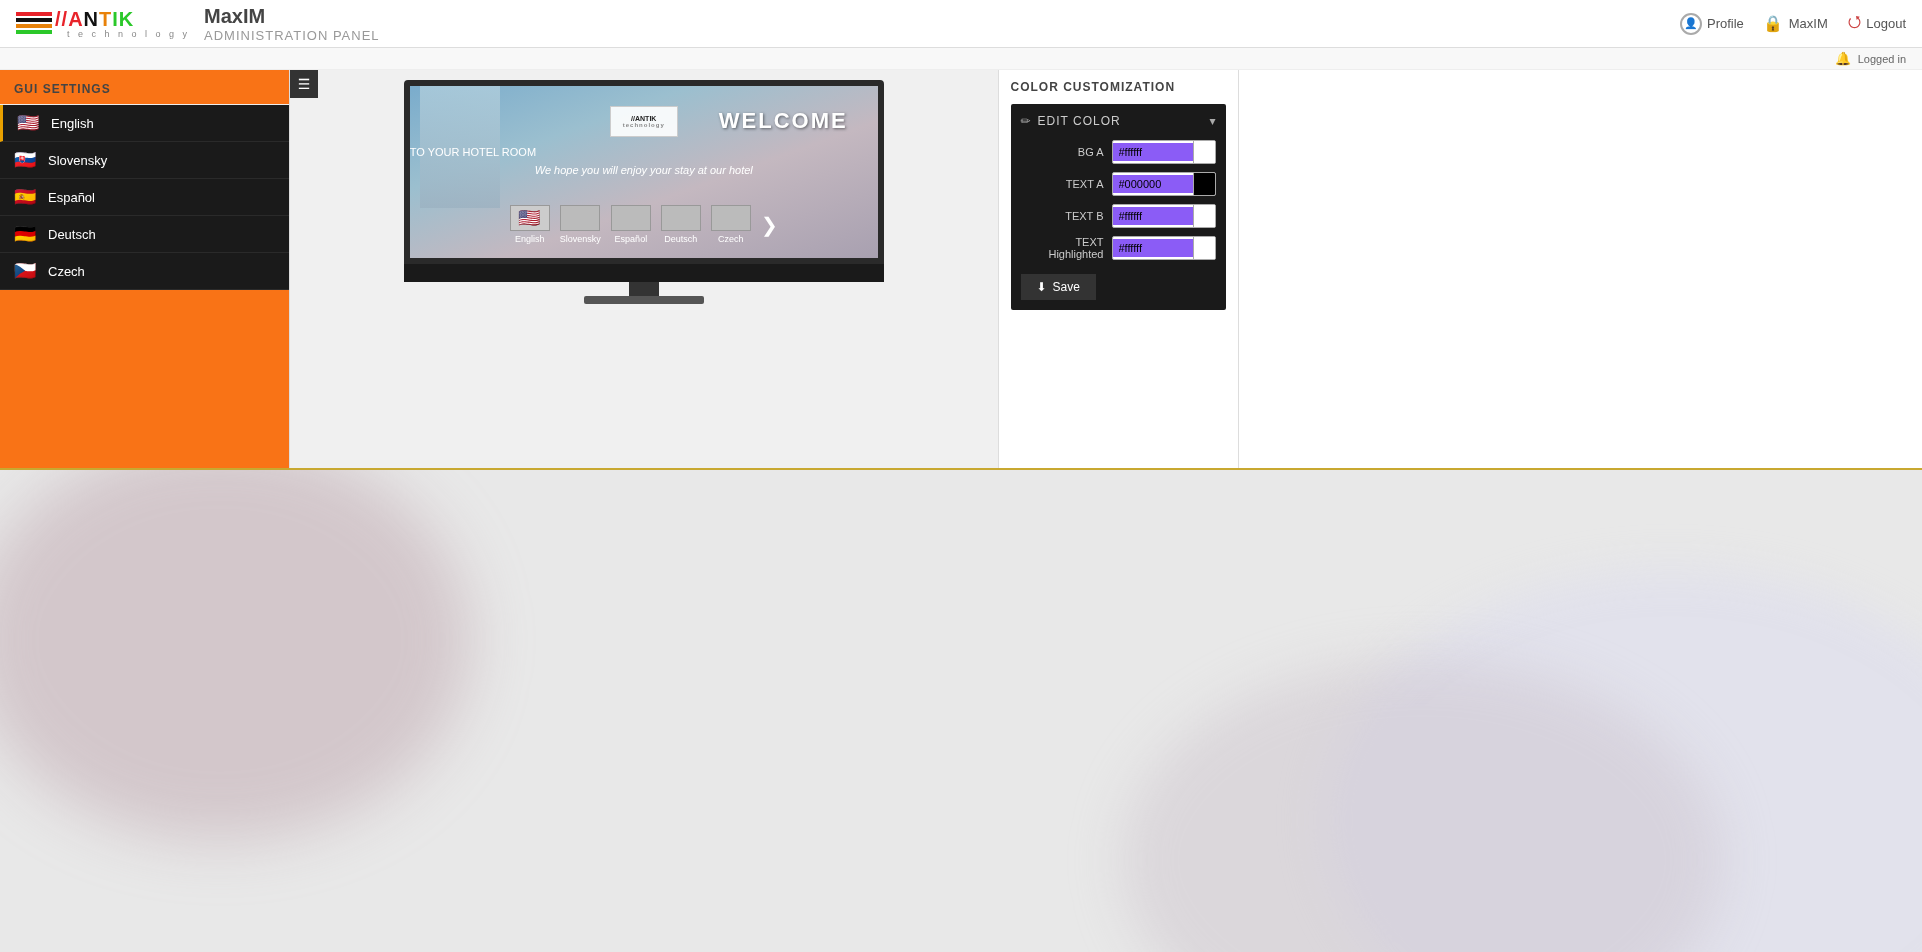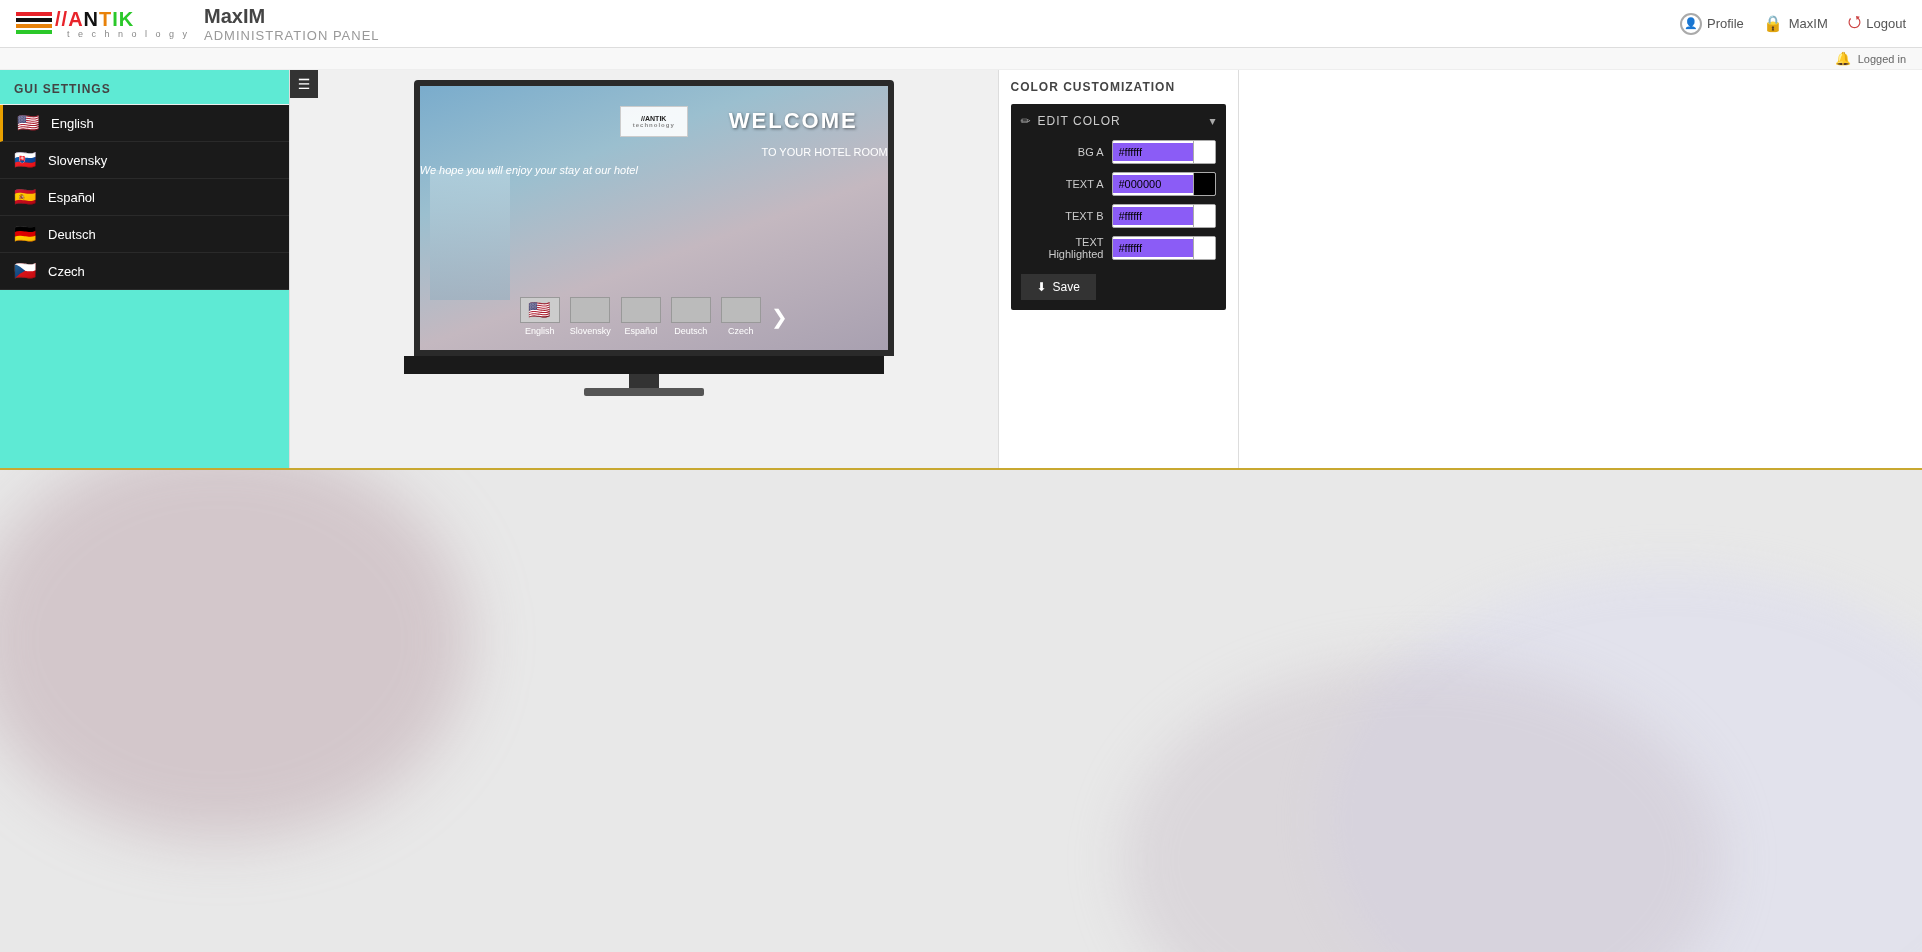--- a/index.html
+++ b/index.html
@@ -108,21 +108,21 @@
       display: flex;
       height: calc(400px);
       border-bottom: 2px solid #c8a830;
       position: relative;
     }
 
     
     .sidebar {
       width: 290px;
       min-width: 290px;
-      background: #5eead4;
+      background: #f97316;
       border-right: 1px solid #ddd;
       padding: 0;
     }
     .sidebar-header {
       padding: 12px 14px 8px 14px;
       font-size: 12px;
       font-weight: bold;
       color: #444;
       letter-spacing: 1px;
       border-bottom: 1px solid #eee;
@@ -167,22 +167,21 @@
       max-width: 480px;
       margin: 0 auto;
     }
     .tv-screen {
       width: 100%;
       background: linear-gradient(135deg, #6a9bb5 0%, #b0c8d8 40%, #c5a8b0 70%, #9090a0 100%);
       border-radius: 4px 4px 0 0;
       border: 6px solid #2a2a2a;
       position: relative;
       overflow: hidden;
-      height: 276px;
-      margin-left: 10px;
+      height: 184px;
     }
     .tv-logo-box {
       position: absolute;
       top: 20px;
       left: 50%;
       transform: translateX(-50%);
       background: rgba(255,255,255,0.9);
       border: 1px solid #ccc;
       padding: 8px 12px;
       text-align: center;
@@ -195,31 +194,32 @@
       right: 30px;
       color: #fff;
       font-size: 22px;
       font-weight: bold;
       letter-spacing: 2px;
       text-shadow: 1px 1px 3px rgba(0,0,0,0.5);
     }
     .tv-subtitle {
       position: absolute;
       top: 60px;
-      right: 0;
+      right: 16px;
       left: 0;
-      text-align: right;
+      text-align: left;
       color: #fff;
       font-size: 11px;
     }
     .tv-subtitle-2 {
       position: absolute;
       top: 78px;
       right: 0;
       left: 0;
+      text-align: center;
       color: #fff;
       font-size: 11px;
       font-style: italic;
     }
     .tv-languages {
       position: absolute;
       bottom: 14px;
       left: 0; right: 0;
       display: flex;
       justify-content: center;

